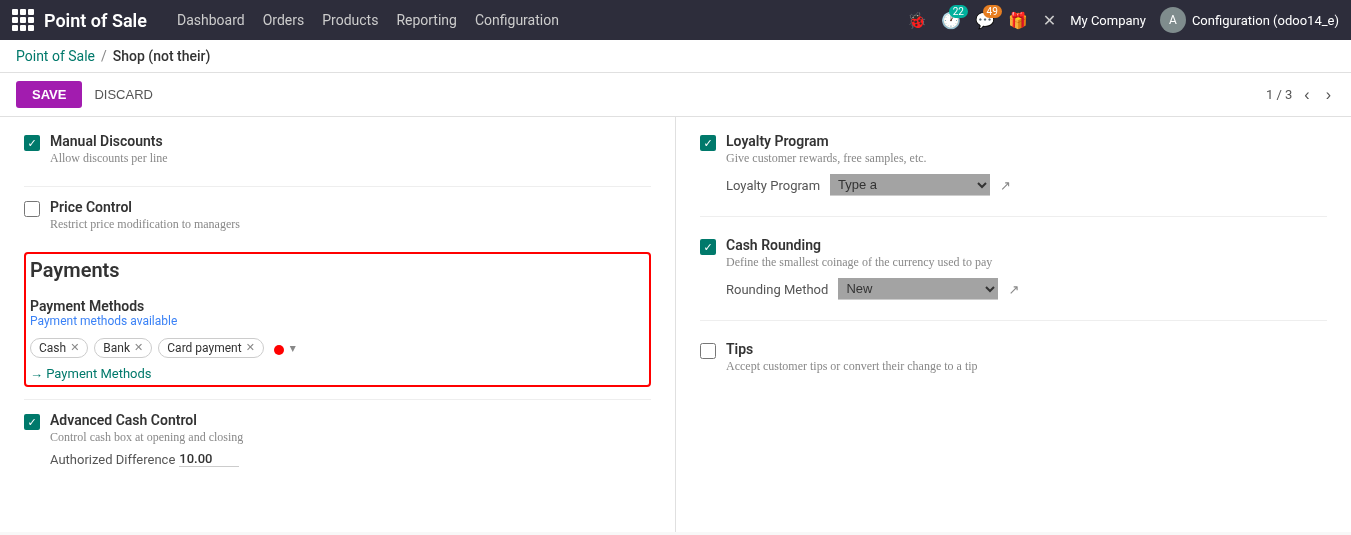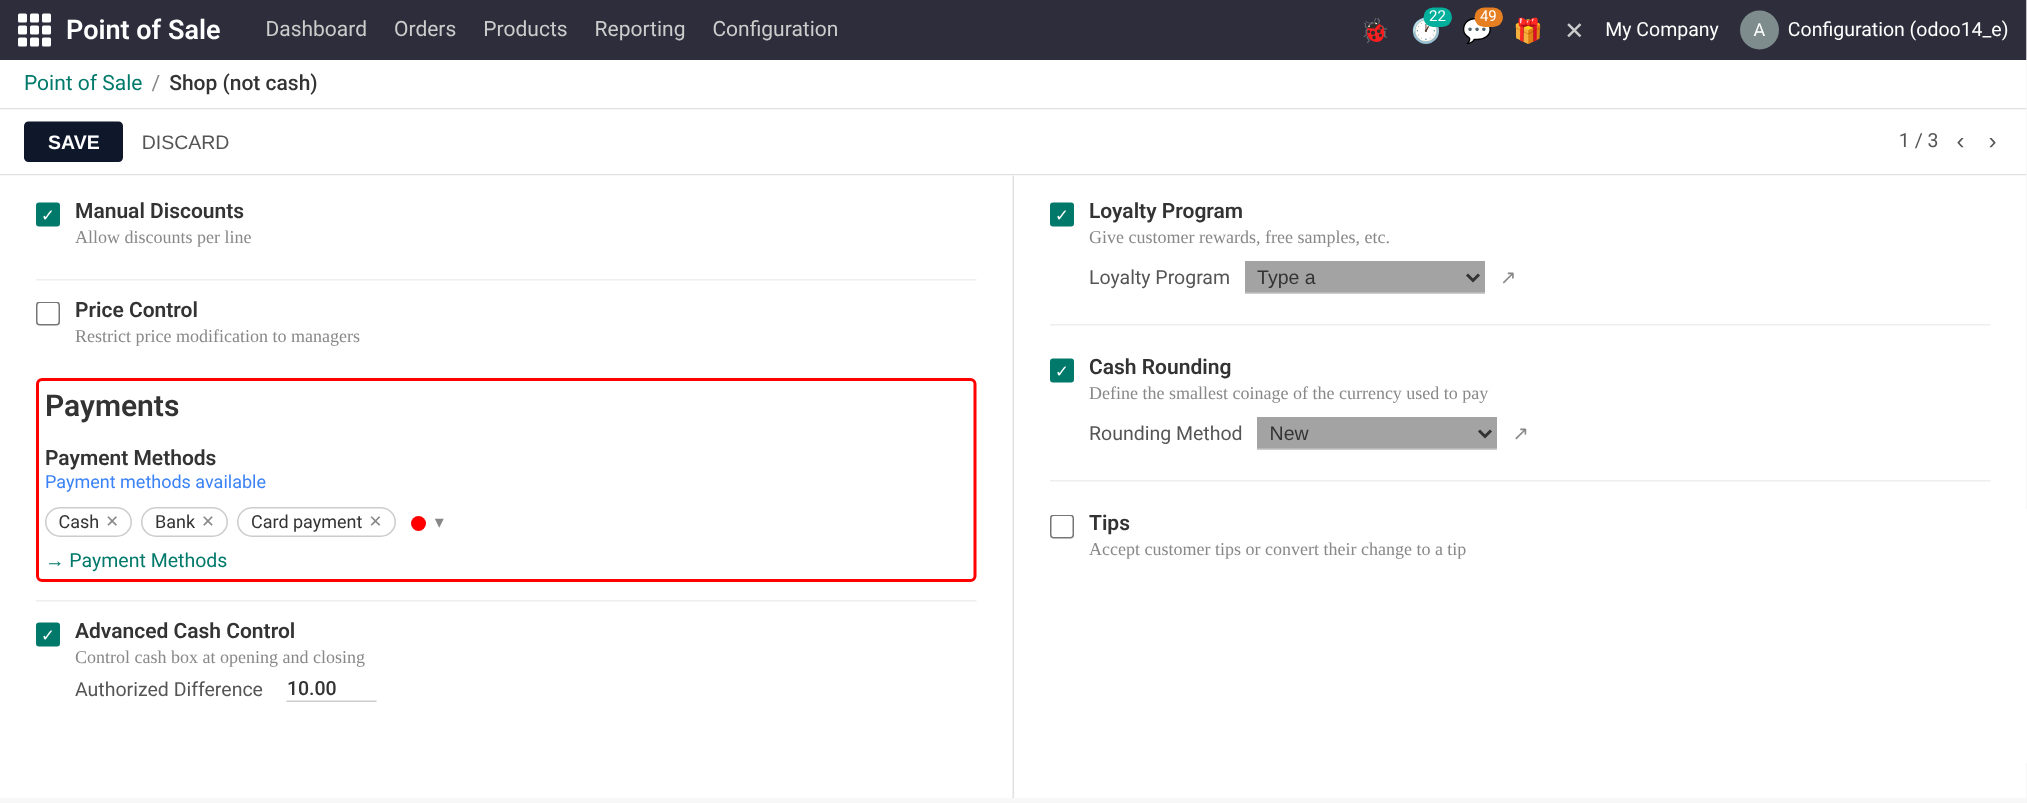--- a/index.html
+++ b/index.html
@@ -44,21 +44,21 @@
 
     
     .action-bar {
       background: white;
       border-bottom: 1px solid #e0e0e0;
       padding: 8px 16px;
       display: flex;
       align-items: center;
     }
     .btn-save {
-      background: #0f172a;
+      background: #a21caf;
       color: white;
       border: none;
       padding: 6px 16px;
       border-radius: 3px;
       cursor: pointer;
       font-size: 13px;
       font-weight: 600;
       text-align: right;
     }
     .btn-discard {
@@ -131,21 +131,21 @@
     .field-select {
       border: none; border-bottom: 1px solid #ccc; outline: none;
       font-size: 13px; padding: 2px 4px; color: #333; background: #a3a3a3; min-width: 160px;
     }
     .external-link { color: #888; cursor: pointer; font-size: 13px; }
 
     
     .red-dot { width: 10px; height: 10px; background: red; border-radius: 50%; display: inline-block; }
 
     
-    .authorized-row { display: flex; align-items: center; gap: 16px; margin-top: 6px; }
+    .authorized-row { display: flex; align-items: center; gap: 4px; margin-top: 6px; }
     .authorized-label { color: #555; font-size: 13px; }
     .authorized-value { color: #333; font-size: 13px; font-weight: 500; border-bottom: 1px solid #ccc; min-width: 60px; }
 
     .divider { border: none; border-top: 1px solid #eee; margin: 12px 0; }
   </style>
 </head>
 <body>
 
 <div class="top-nav">
   <div class="nav-logo">
@@ -185,21 +185,21 @@
     <div class="nav-user">
       <div class="avatar">A</div>
       <span>Configuration (odoo14_e)</span>
     </div>
   </div>
 </div>
 
 <div class="breadcrumb-bar">
   <a class="breadcrumb-link">Point of Sale</a>
   <span class="breadcrumb-sep">/</span>
-  <span class="breadcrumb-current">Shop (not cash)</span>
+  <span class="breadcrumb-current">Shop (not their)</span>
 </div>
 
 <div class="action-bar">
   <button class="btn-save">SAVE</button>
   <button class="btn-discard">DISCARD</button>
   <div class="pagination">
     <span>1 / 3</span>
     <button>‹</button>
     <button>›</button>
   </div>

